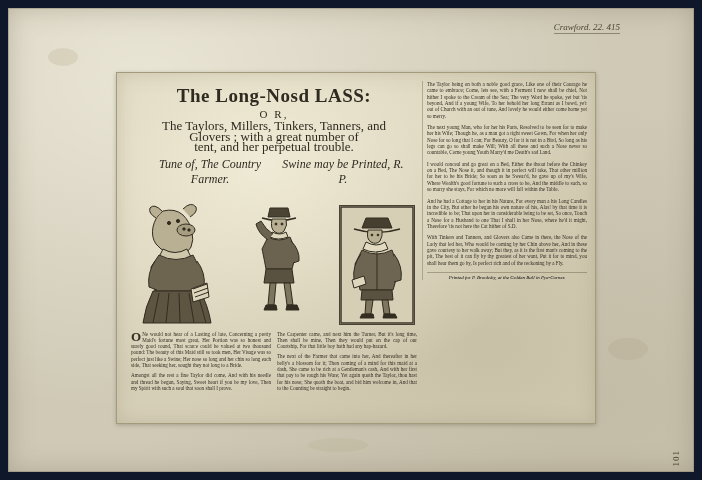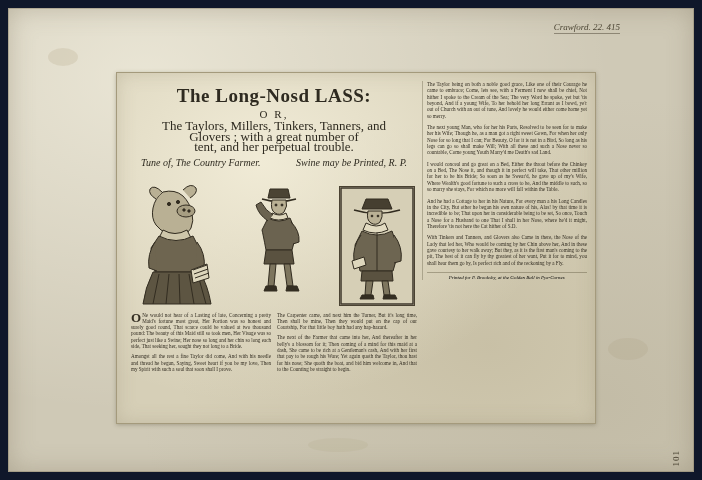--- a/index.html
+++ b/index.html
@@ -74,22 +74,22 @@
     margin: 1px 0 1px 0;
   }
   .subtitle {
     font-size: 13px;
     line-height: 10.5px;
     margin: 0 20px;
     text-align: center;
   }
   .tuneline {
     display: flex;
-    justify-content: space-between;
-    font-size: 10px;
+    justify-content: flex-end;
+    font-size: 12px;
     margin: 4px 14px 4px 14px;
     font-style: italic;
   }
   
   .body {
     position: absolute;
     left: 0; right: 0; top: 0; bottom: 0;
   }
   .leftcol {
     position: absolute;

